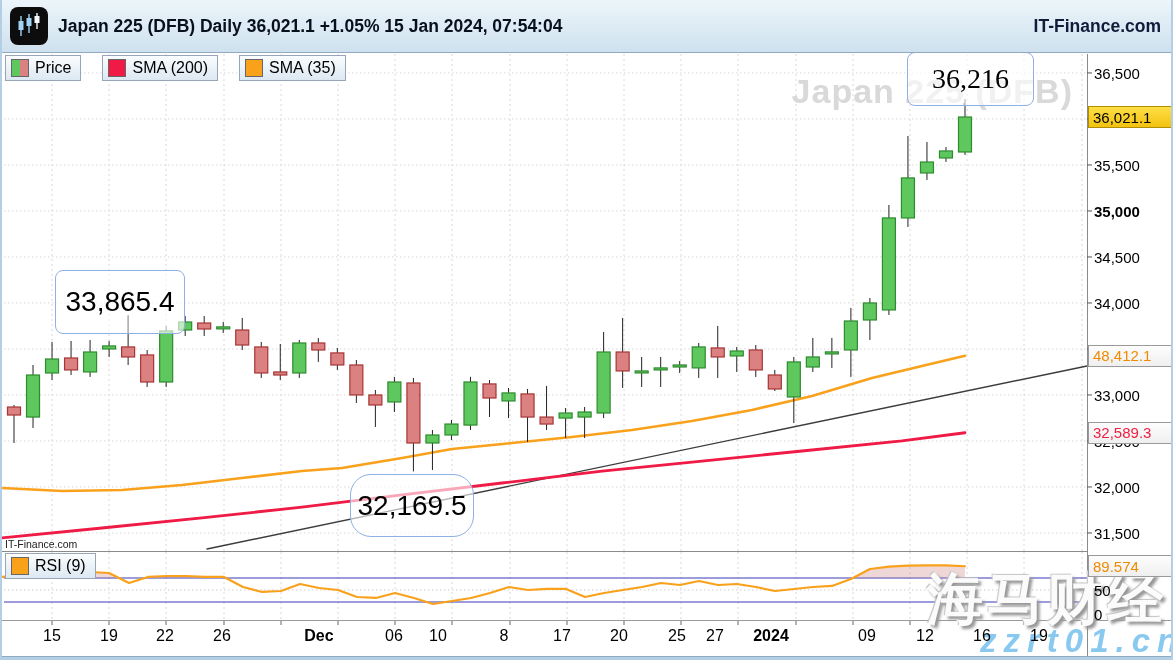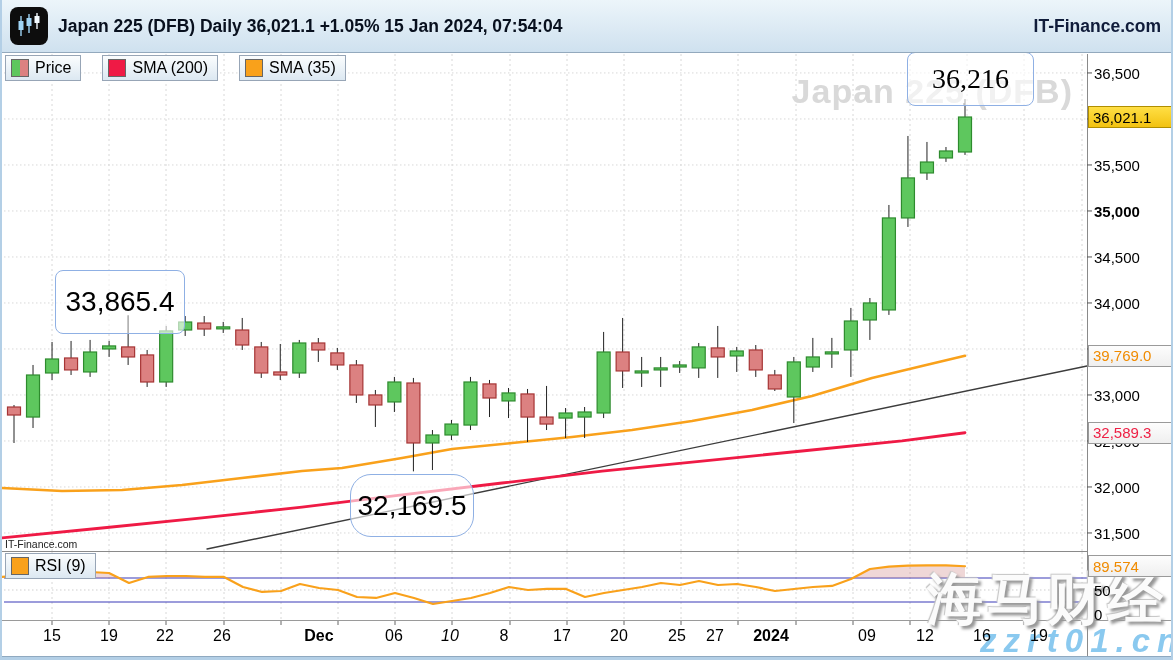--- a/index.html
+++ b/index.html
@@ -295,32 +295,32 @@
       <div class="ylab" style="top: 256.959px;">34,500</div>
       <div class="ylab" style="top: 302.96px;">34,000</div>
       <div class="ylab" style="top: 348.961px;">33,500</div>
       <div class="ylab" style="top: 394.963px;">33,000</div>
       <div class="ylab" style="top: 440.964px;">32,500</div>
       <div class="ylab" style="top: 486.966px;">32,000</div>
       <div class="ylab" style="top: 532.967px;">31,500</div>
       <div class="ylab" style="top: 589.991px;">50</div>
       <div class="ylab" style="top: 614px;">0</div>
       <div class="badge gold" style="top: 117.013px;">36,021.1</div>
-      <div class="badge orange" style="top: 355.807px;">39,769.0</div>
+      <div class="badge orange" style="top: 355.807px;">48,412.1</div>
       <div class="badge red" style="top: 432.749px;">32,589.3</div>
       <div class="badge orange" style="top: 566.24px;">89.574</div>
     </div>
   <div class="yaxis" id="x-axis">
       <div class="xlab" style="left: 50px;">15</div>
       <div class="xlab" style="left: 107px;">19</div>
       <div class="xlab" style="left: 163px;">22</div>
       <div class="xlab" style="left: 220px;">26</div>
       <div class="xlab bold" style="left: 317px;">Dec</div>
       <div class="xlab" style="left: 392px;">06</div>
-      <div class="xlab" style="left: 448px; font-style: italic;">10</div>
+      <div class="xlab" style="left: 436px;">10</div>
       <div class="xlab" style="left: 502px;">8</div>
       <div class="xlab" style="left: 560px;">17</div>
       <div class="xlab" style="left: 617px;">20</div>
       <div class="xlab" style="left: 675px;">25</div>
       <div class="xlab" style="left: 713px;">27</div>
       <div class="xlab bold" style="left: 769px;">2024</div>
       <div class="xlab" style="left: 865px;">09</div>
       <div class="xlab" style="left: 923px;">12</div>
       <div class="xlab" style="left: 980px;">16</div>
       <div class="xlab" style="left: 1037px;">19</div>

